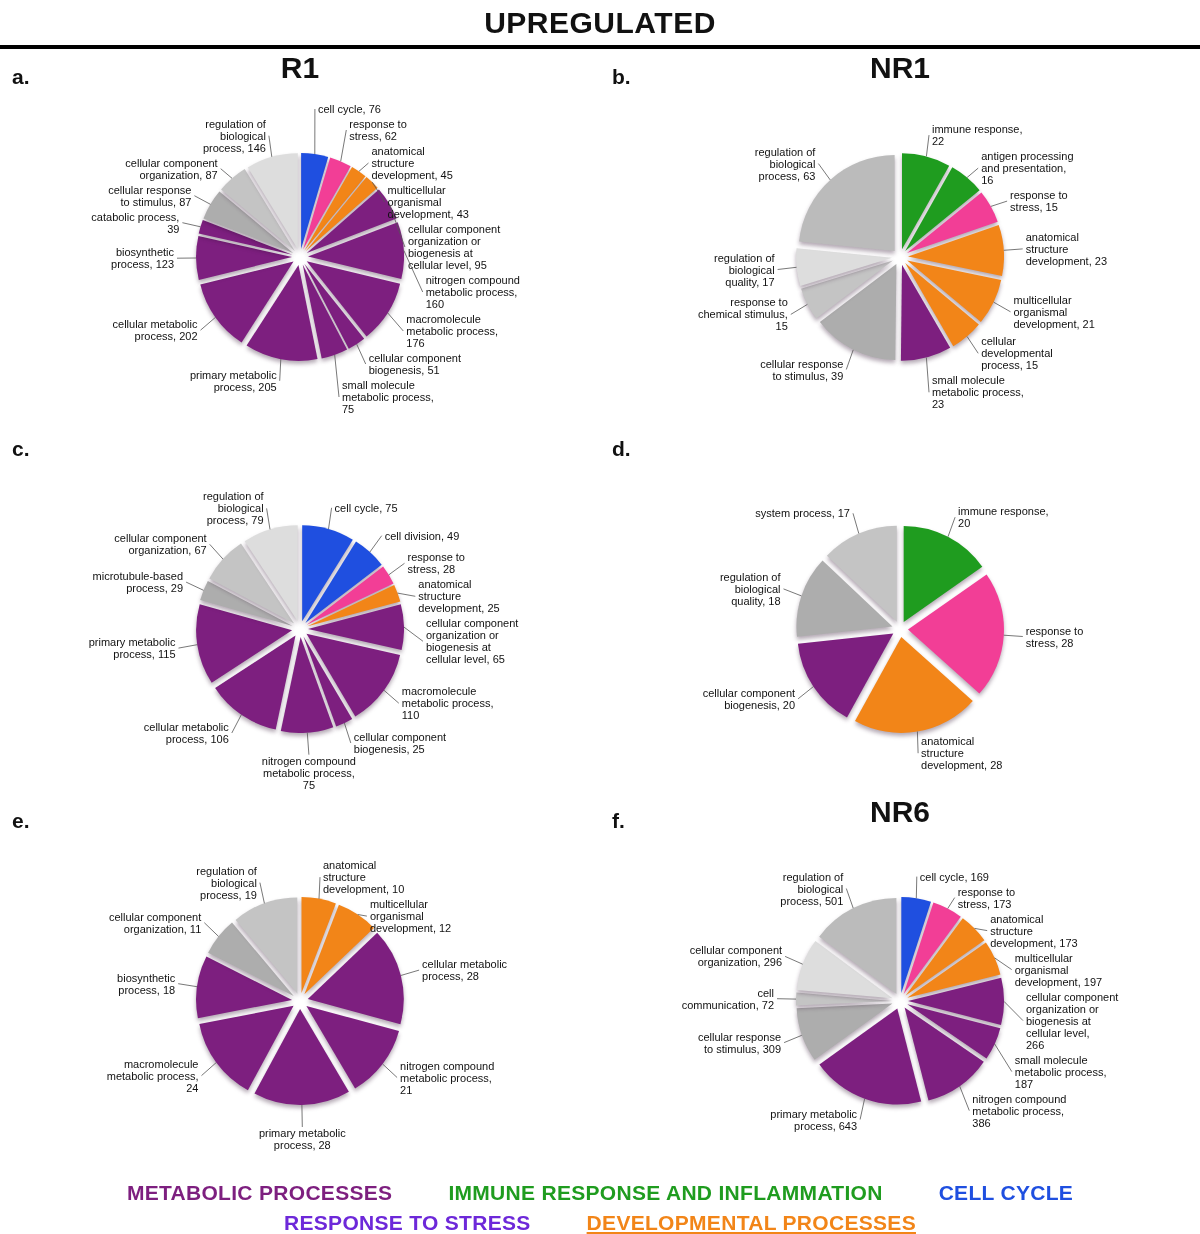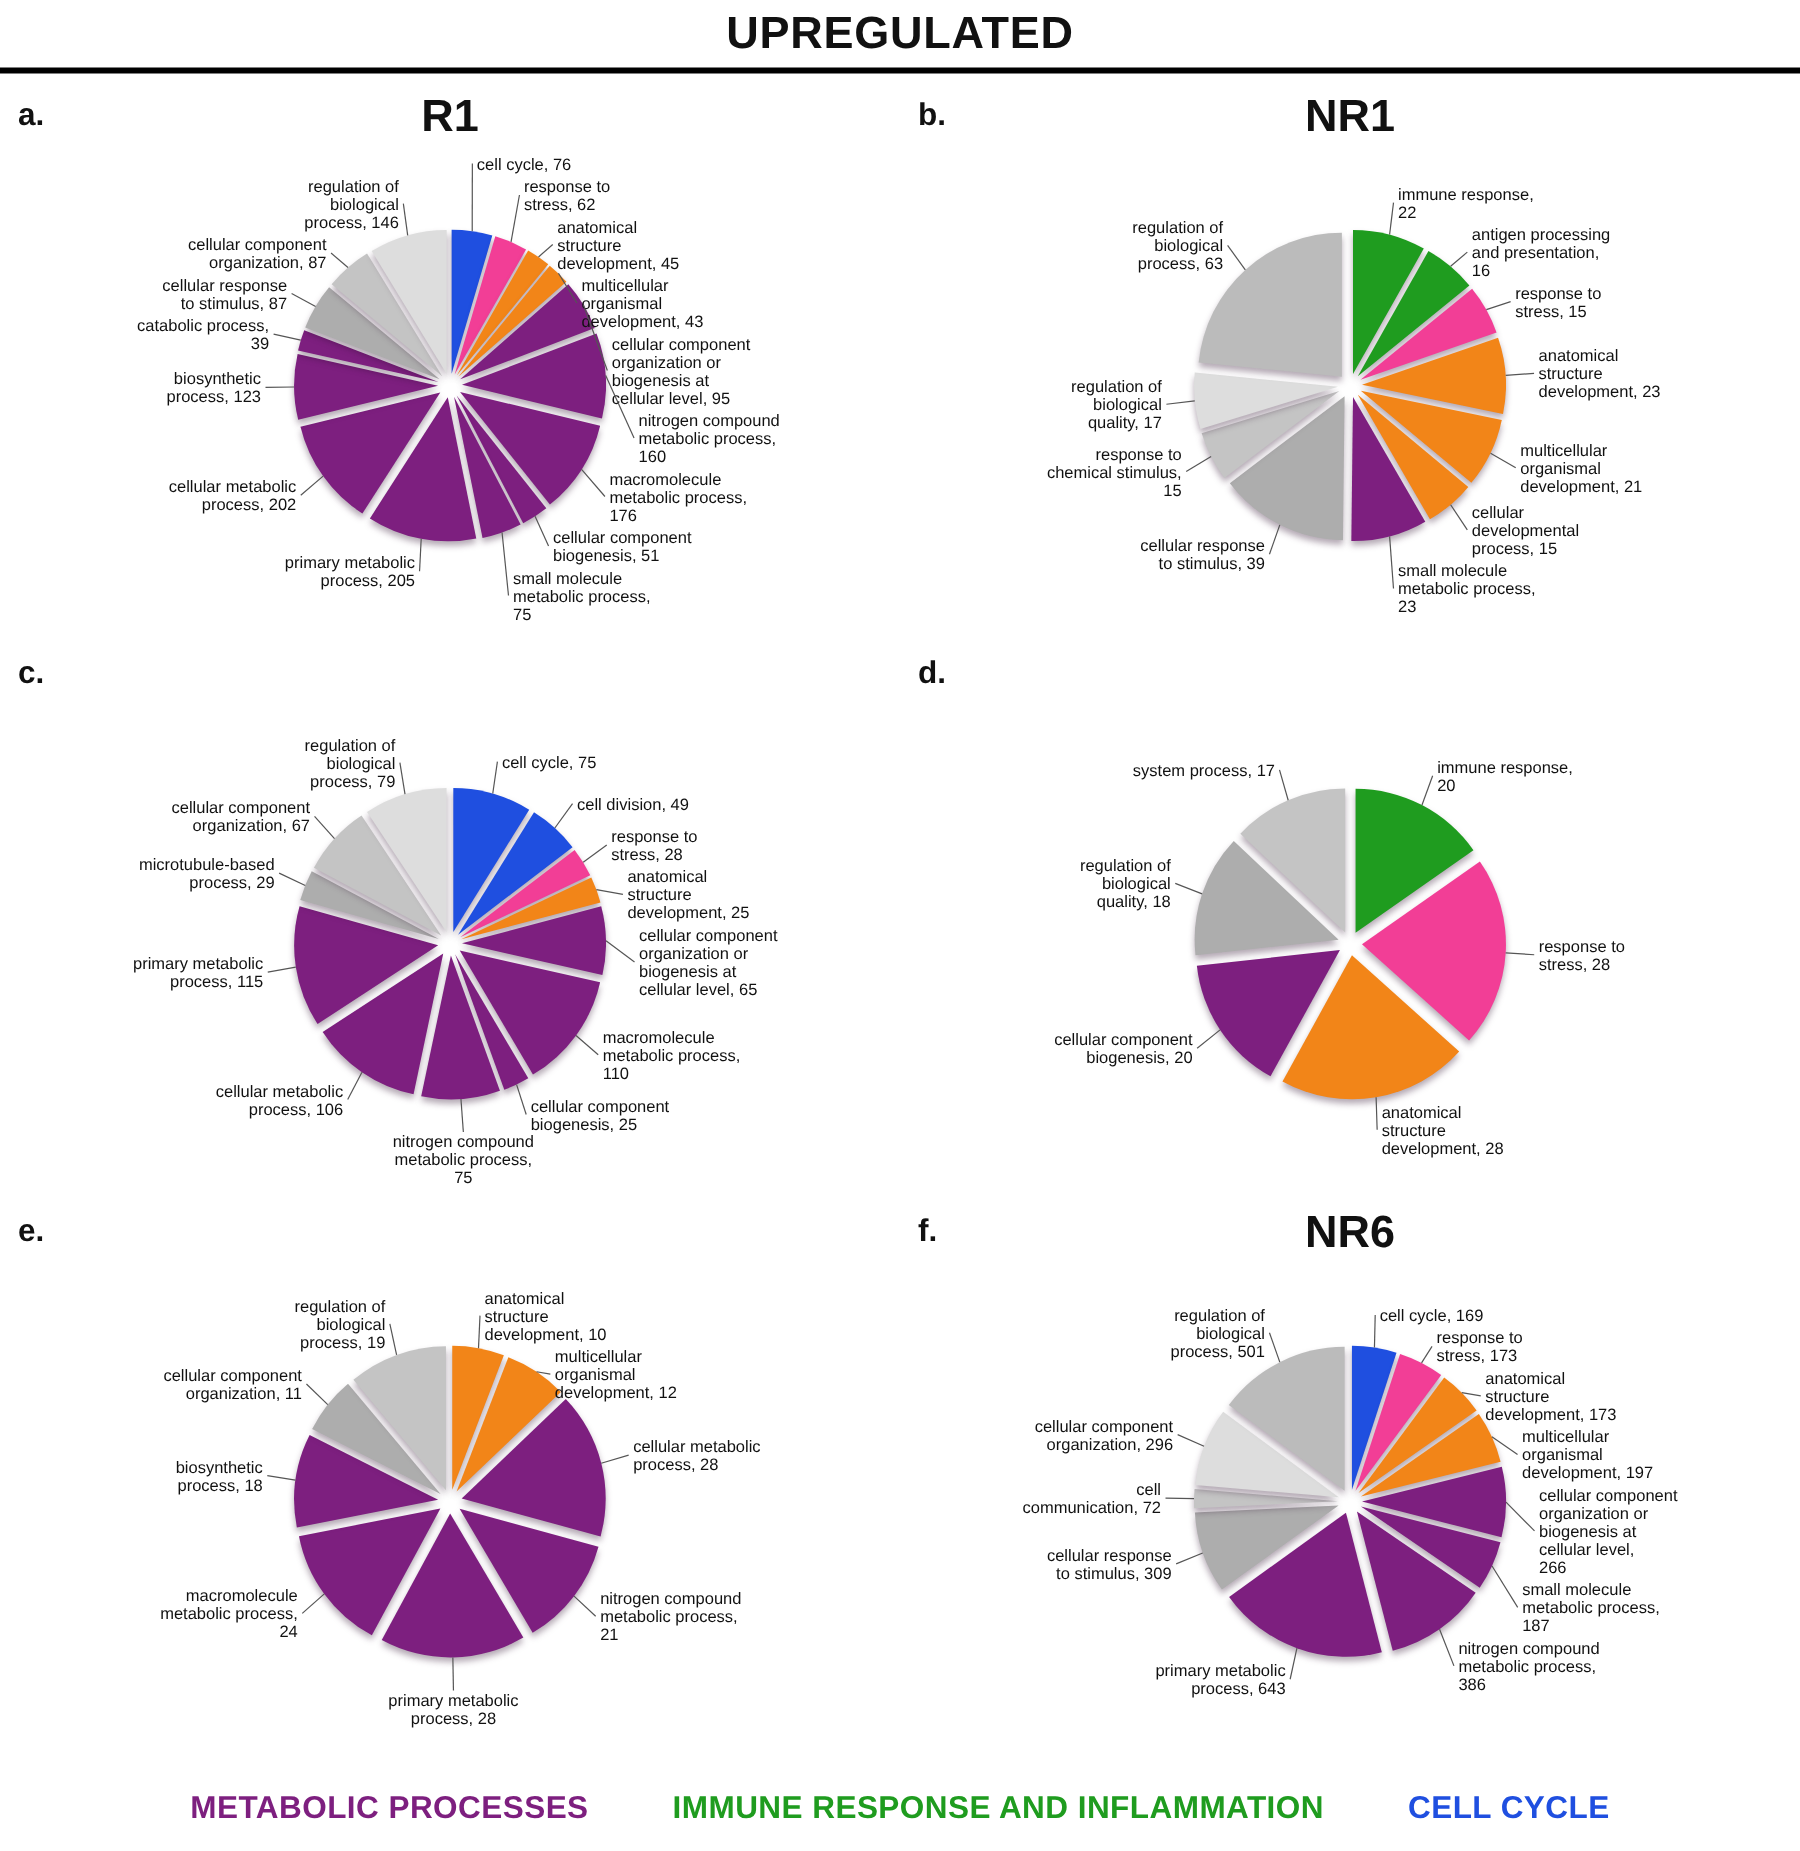--- a/index.html
+++ b/index.html
@@ -3,27 +3,27 @@
 <meta charset="utf-8">
 <style>
   html,body{margin:0;padding:0;background:#ffffff;}
   body{width:1200px;font-family:"Liberation Sans",sans-serif;color:#111;}
   .fig-header{width:1200px;}
   .fig-title{text-align:center;font-size:30px;font-weight:800;letter-spacing:.5px;margin:6px 0 5px 0;}
   .fig-rule{height:4px;background:#000;width:1200px;}
   .panels{display:grid;grid-template-columns:600px 600px;}
   .panel{position:relative;width:600px;height:372px;}
   .panel-letter{position:absolute;left:12px;top:16px;font-size:21px;font-weight:800;}
-  .panel-title{position:absolute;left:0;right:0;top:12px;text-align:center;font-size:30px;font-weight:800;}
+  .panel-title{position:absolute;left:0;right:0;top:2px;text-align:center;font-size:30px;font-weight:800;}
   svg.pie{width:600px;height:372px;display:block;overflow:visible;}
   .slice{filter:drop-shadow(0px 3px 2px rgba(40,10,40,0.35));}
   .lbl{font-size:11px;fill:#111;}
   .leader{stroke:#555;stroke-width:0.8;fill:none;}
   .legend{padding:10px 0 12px 0;}
-  .legend-row{display:flex;justify-content:center;gap:56px;margin:19px 0;font-size:21px;font-weight:800;letter-spacing:.3px;}
+  .legend-row{display:flex;justify-content:center;gap:56px;margin:6px 0;font-size:21px;font-weight:800;letter-spacing:.3px;}
 </style>
 </head>
 <body>
 
 <div class="figure">
   <div class="fig-header">
     <div class="fig-title">UPREGULATED</div>
     <div class="fig-rule"></div>
   </div>
 

